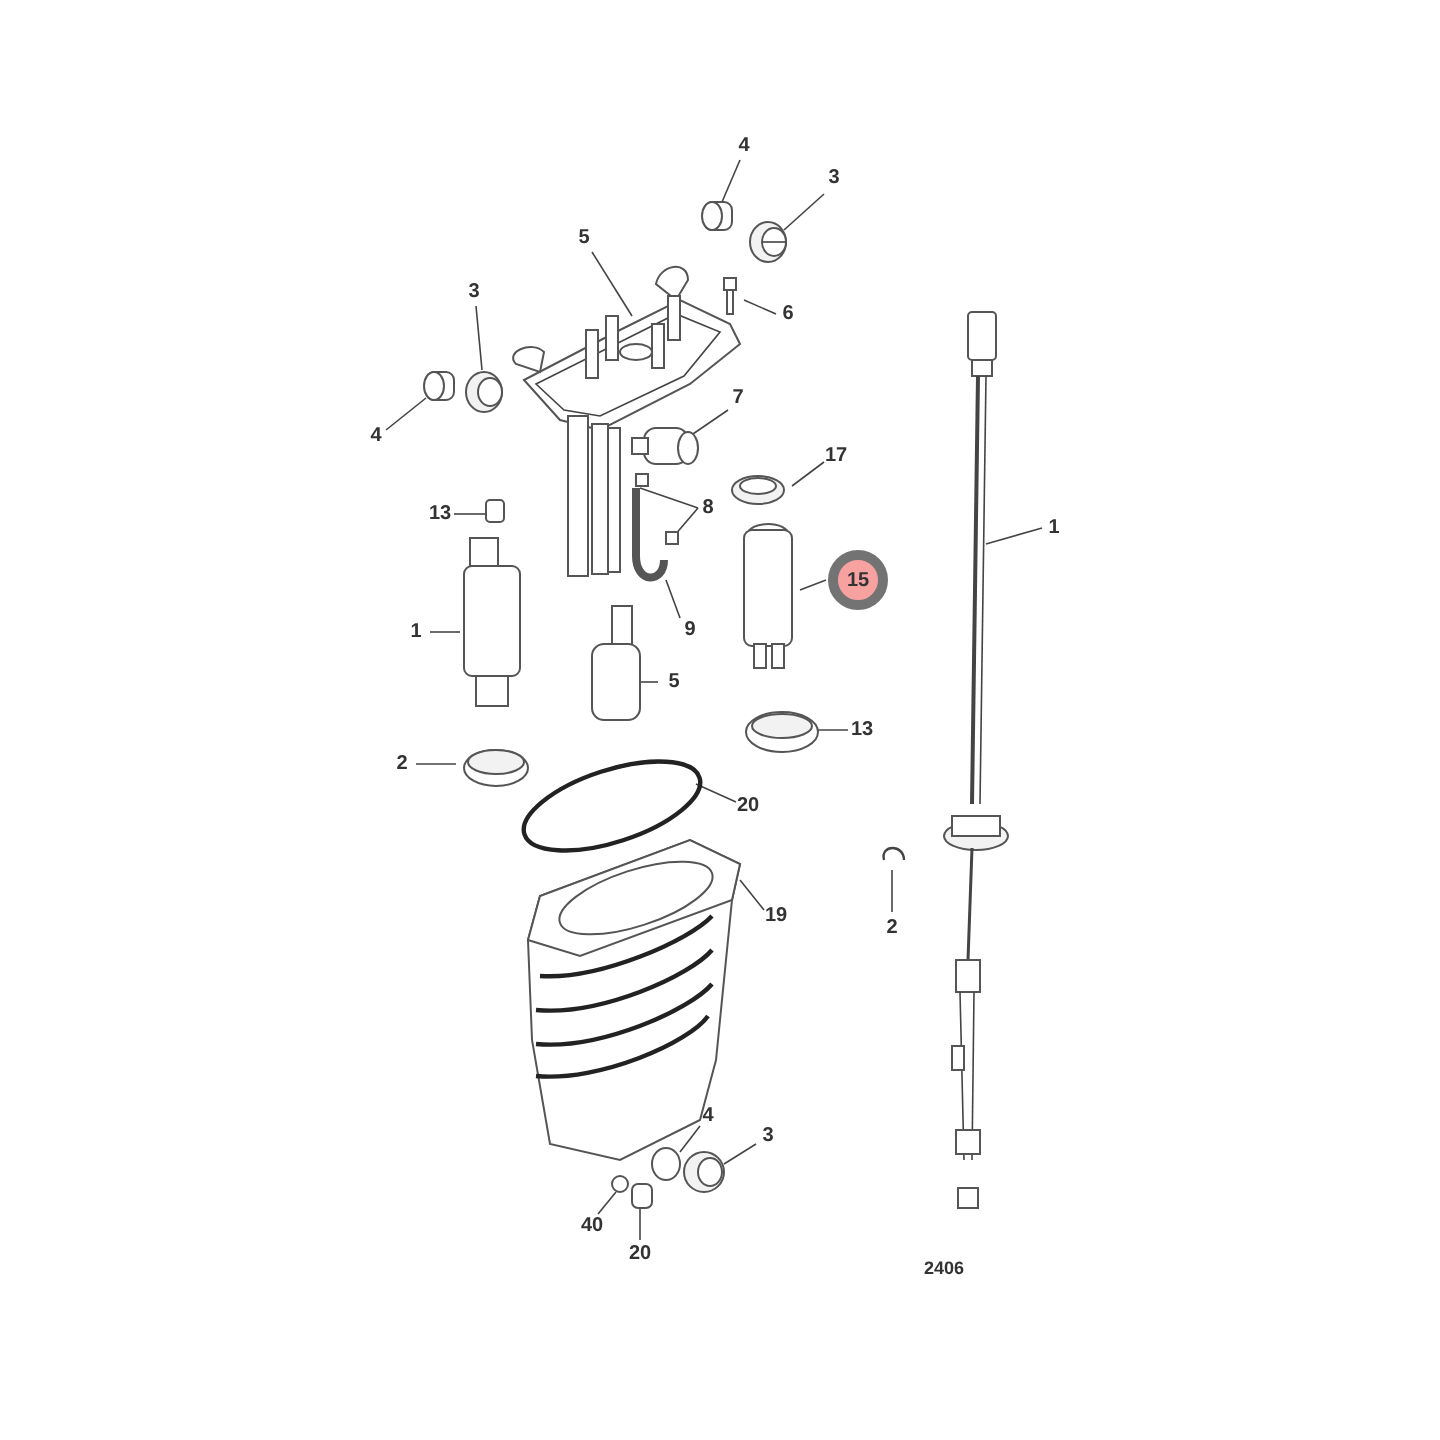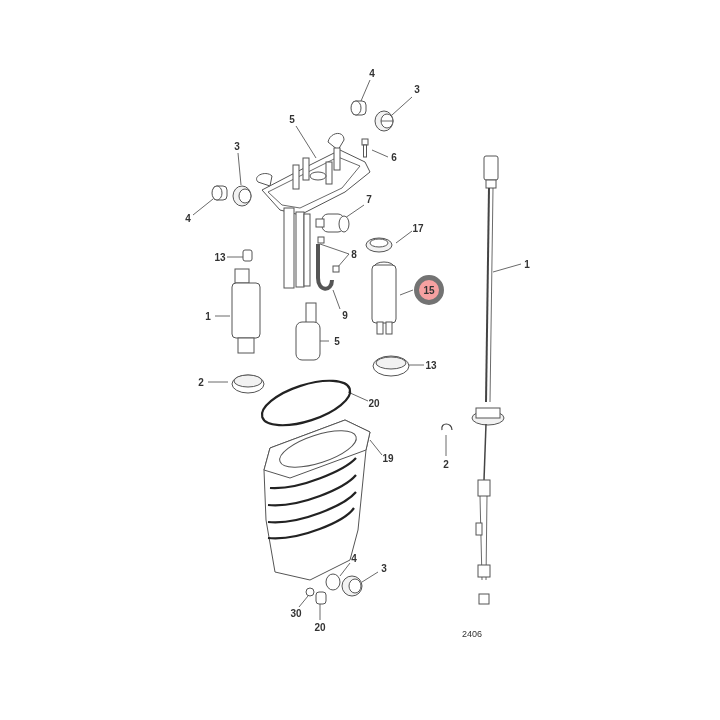--- a/index.html
+++ b/index.html
@@ -1,20 +1,20 @@
 <!DOCTYPE html>
 <html><head>
 <meta charset="utf-8">
 <style>
   html, body { margin:0; padding:0; background:#ffffff; }
   body { width:720px; height:720px; position:relative; overflow:hidden; font-family:"Liberation Sans", sans-serif; }
   #diagram { position:absolute; left:0; top:0; width:720px; height:720px; }
   .lbl { position:absolute; font-family:"Liberation Sans", sans-serif; font-size:10px; font-weight:bold; color:#333333; transform:translate(-50%,-50%); white-space:nowrap; cursor:pointer; }
   .hl { position:absolute; width:30px; height:30px; border-radius:50%; background:#f7a1a1; border:5px solid #737373; transform:translate(-50%,-50%); display:flex; align-items:center; justify-content:center; font-size:10px; font-weight:bold; color:#333; box-sizing:border-box; cursor:pointer; }
-  .fig { position:absolute; font-size:9px; font-weight:normal; color:#333; transform:translate(-50%,-50%); }
+  .fig { position:absolute; font-size:9px; font-weight:bold; color:#333; transform:translate(-50%,-50%); }
   svg .p { fill:#ffffff; stroke:#555555; stroke-width:1; }
   svg .pg { fill:#f2f2f2; stroke:#555555; stroke-width:1; }
   svg .ln { stroke:#444444; stroke-width:0.8; fill:none; }
   svg .thick { stroke:#222222; stroke-width:2.2; fill:none; }
 </style>
 </head>
 <body>
 
 <svg id="diagram" viewBox="0 0 720 720" xmlns="http://www.w3.org/2000/svg">
 
@@ -189,17 +189,17 @@
 <div class="lbl" style="left:345px;top:315px">9</div>
 <div class="lbl" style="left:337px;top:341px">5</div>
 <div class="lbl" style="left:208px;top:316px">1</div>
 <div class="lbl" style="left:201px;top:382px">2</div>
 <div class="lbl" style="left:220px;top:257px">13</div>
 <div class="lbl" style="left:374px;top:403px">20</div>
 <div class="lbl" style="left:431px;top:365px">13</div>
 <div class="lbl" style="left:418px;top:228px">17</div>
 <div class="lbl" style="left:388px;top:458px">19</div>
 <div class="lbl" style="left:320px;top:627px">20</div>
-<div class="lbl" style="left:296px;top:613px">30</div>
+<div class="lbl" style="left:296px;top:613px">40</div>
 
 <div class="hl" style="left:429px;top:290px">15</div>
 
 <div class="fig" style="left:472px;top:634px">2406</div>
 
 </body></html>

